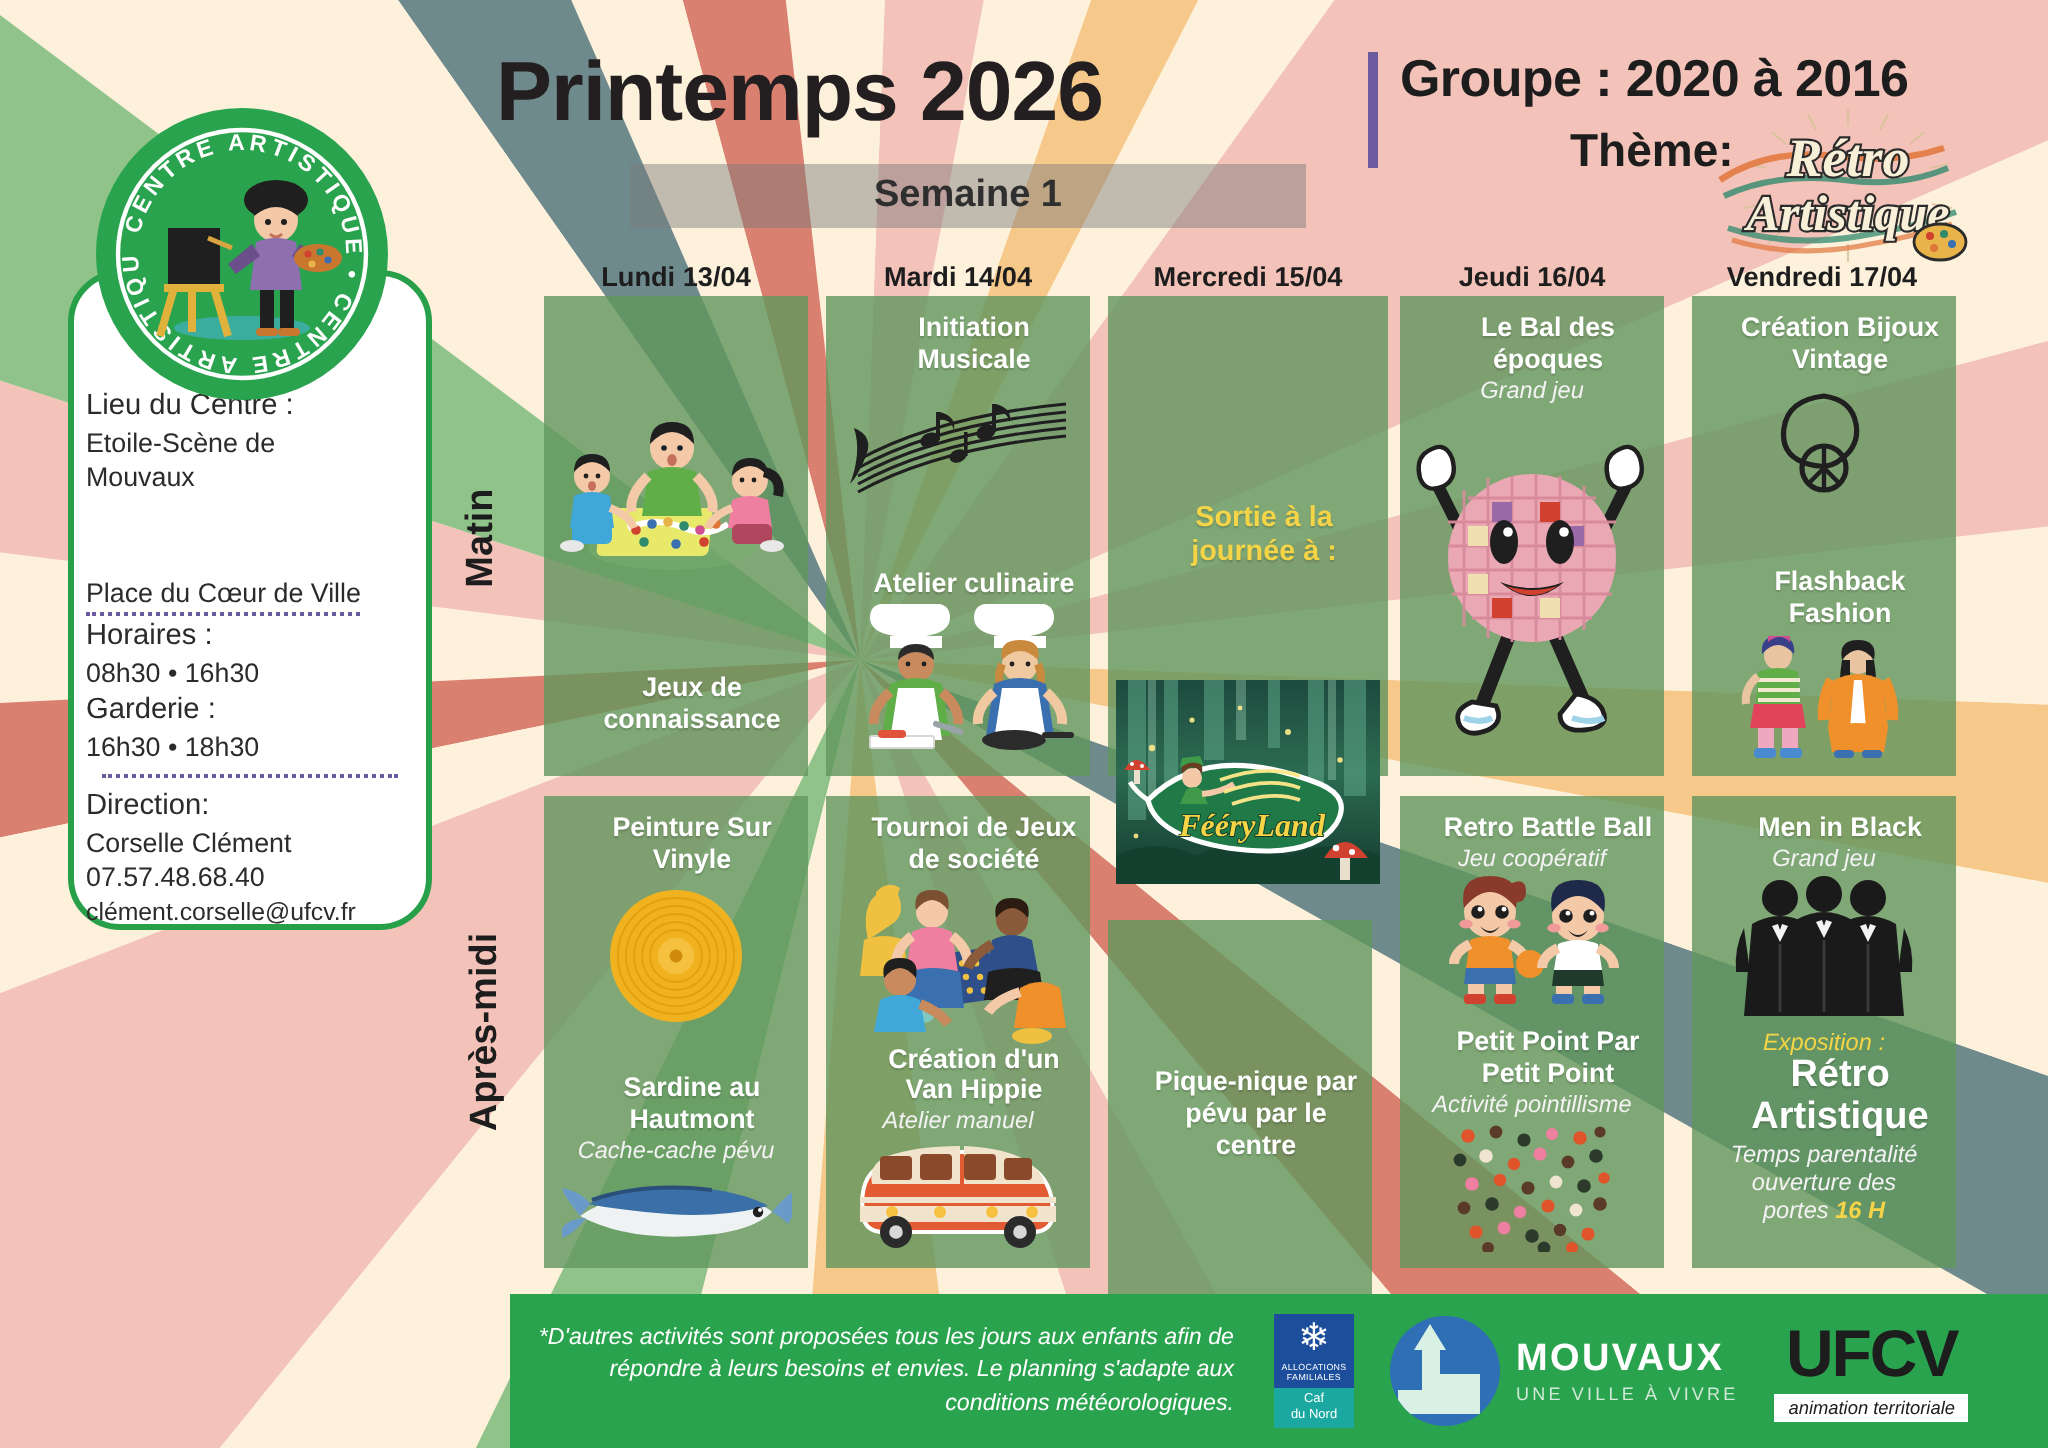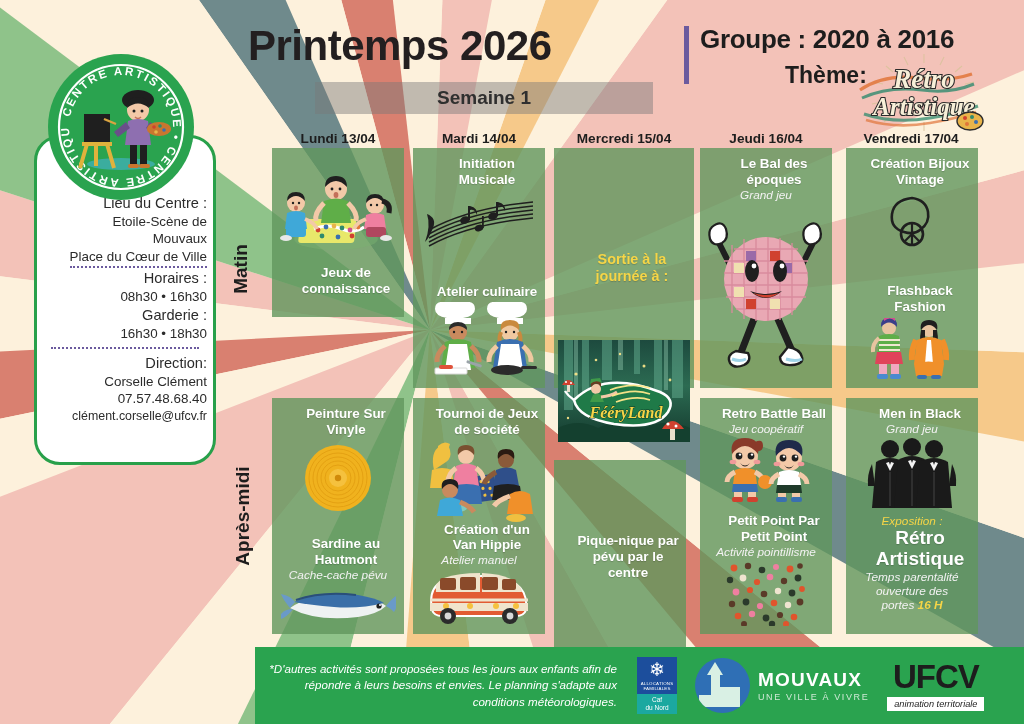--- a/index.html
+++ b/index.html
@@ -52,28 +52,28 @@
   
   .badge {
     position: absolute; left: 46px; top: 52px; width: 150px; height: 150px; z-index: 7;
   }
   .badge svg { width: 100%; height: 100%; display: block; }
 
   
   .info-card {
     position: absolute; left: 34px; top: 135px; width: 182px; height: 330px;
     background: #ffffff; border: 3px solid #28a04a; border-radius: 26px;
-    z-index: 6; padding: 56px 6px 8px 6px; text-align: right;
+    z-index: 6; padding: 56px 6px 8px 6px; text-align: left;
     color: #2b2b2b;
   }
   .info-card .line { font-size: 13.4px; line-height: 1.30; white-space: nowrap; }
   .info-card .lbl { font-size: 14.6px; }
   .info-card .dotted {
     border-bottom: 2.5px dotted #6b5a9e; display: inline-block;
-    padding-bottom: 1px; margin-bottom: 1px;
+    padding-bottom: 1px; margin-bottom: 1px; margin-top: 40px;
   }
   .info-card .sep {
     border-top: 2.5px dotted #6b5a9e; margin: 5px 8px 5px 8px;
   }
   .info-card .small { font-size: 12.4px; }
 
   
   .period {
     position: absolute; z-index: 6; font-size: 19px; font-weight: bold; color: #1d1d1d;
     transform-origin: center center; white-space: nowrap;
@@ -294,21 +294,21 @@
 
   <div class="period" id="period-matin">Matin</div>
   <div class="period" id="period-am">Après-midi</div>
 
   <div class="dayhead" style="left:272px;width:132px">Lundi 13/04</div>
   <div class="dayhead" style="left:413px;width:132px">Mardi 14/04</div>
   <div class="dayhead" style="left:554px;width:140px">Mercredi 15/04</div>
   <div class="dayhead" style="left:700px;width:132px">Jeudi 16/04</div>
   <div class="dayhead" style="left:840px;width:142px">Vendredi 17/04</div>
 
-  <div class="card" style="left:272px;top:148px;width:132px;height:169px">
+  <div class="card" style="left:272px;top:148px;width:132px;height:240px">
     <div class="spacer"></div>
     <div class="icon-box">
       <svg width="120" height="88" viewBox="0 0 120 88">
         <ellipse cx="58" cy="72" rx="42" ry="11" fill="#7ab06f" opacity=".5"></ellipse>
 
         <rect x="28" y="52" width="56" height="24" rx="3" fill="#e8e86a" transform="skewX(-6)"></rect>
         <path d="M36 62 q14 -6 28 0 q12 5 22 -2" stroke="#ffffff" stroke-width="3" fill="none"></path>
         <g>
           <circle cx="40" cy="63" r="2.4" fill="#d0412f"></circle>
             <circle cx="48" cy="60" r="2.4" fill="#3a6fb0"></circle>

